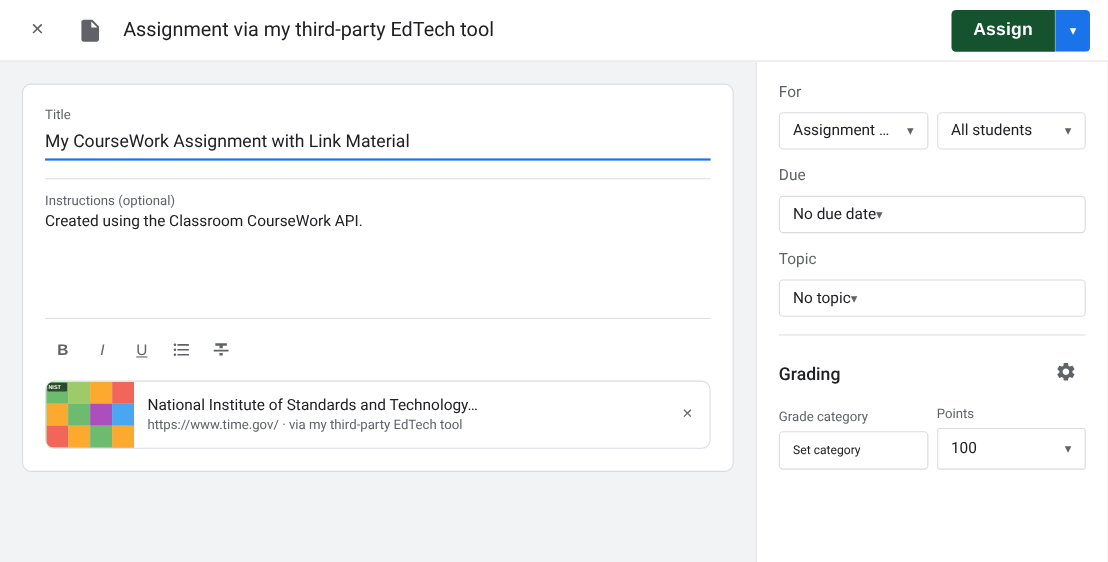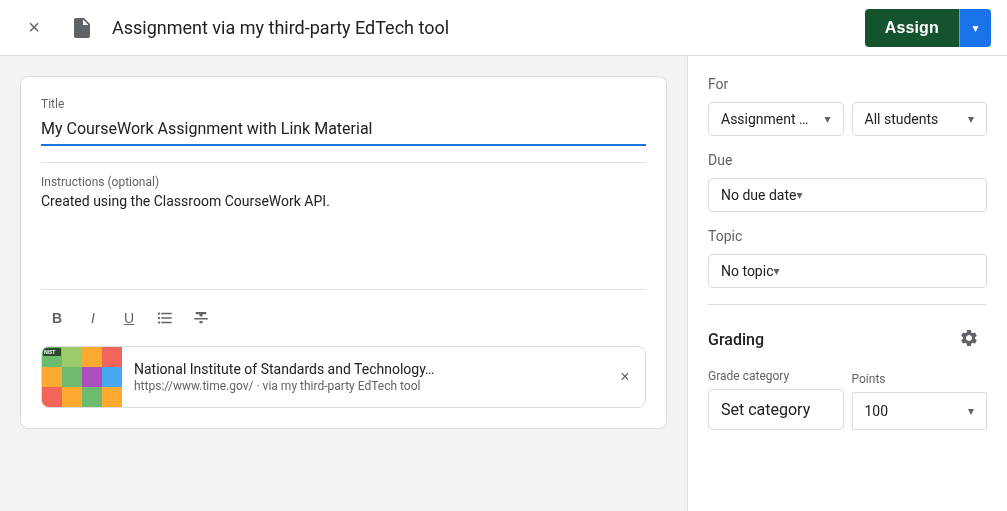--- a/index.html
+++ b/index.html
@@ -330,21 +330,21 @@
     }
 
     .set-category-btn {
       width: 100%;
       border: 1px solid #dadce0;
       border-radius: 4px;
       padding: 10px 12px;
       text-align: left;
       cursor: pointer;
       background: #fff;
-      font-size: 16px;
+      font-size: 11px;
       color: #202124;
       font-family: inherit;
     }
 
     .points-select {
       display: flex;
       align-items: center;
       justify-content: space-between;
       border: 1px solid #dadce0;
       border-radius: 2px;

